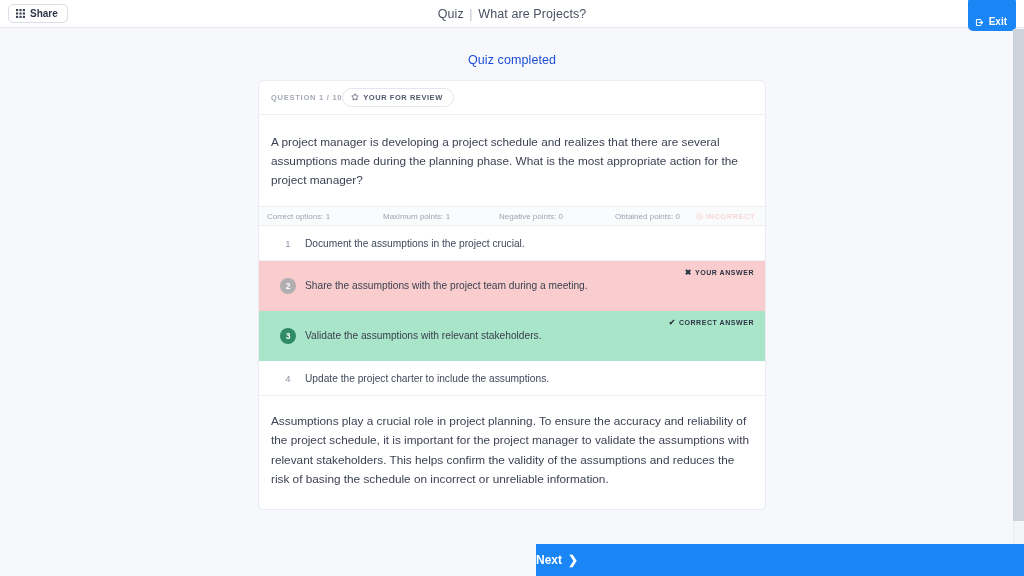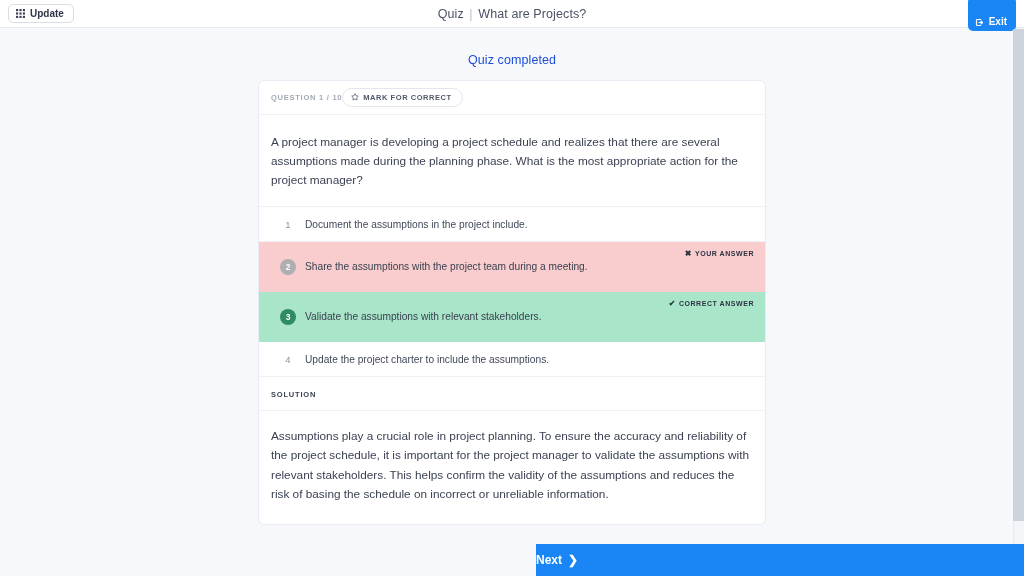--- a/index.html
+++ b/index.html
@@ -306,21 +306,21 @@
             <rect x="3.8" y="0" width="2.4" height="2.4"></rect>
             <rect x="7.6" y="0" width="2.4" height="2.4"></rect>
           <rect x="0" y="3.8" width="2.4" height="2.4"></rect>
             <rect x="3.8" y="3.8" width="2.4" height="2.4"></rect>
             <rect x="7.6" y="3.8" width="2.4" height="2.4"></rect>
           <rect x="0" y="7.6" width="2.4" height="2.4"></rect>
             <rect x="3.8" y="7.6" width="2.4" height="2.4"></rect>
             <rect x="7.6" y="7.6" width="2.4" height="2.4"></rect>
         </svg>
       </span>
-      <span>Update</span>
+      <span>Share</span>
     </button>
 
     <div class="topbar-title">
       <span>Quiz</span>
       <span class="sep">|</span>
       <span>What are Projects?</span>
     </div>
 
     <button class="exit-btn">
       <span class="ico">
@@ -341,30 +341,45 @@
     <div class="card">
 
       <div class="card-head">
         <div class="qnum">QUESTION 1 / 10</div>
         <button class="mark-review">
           <span class="ico">
             <svg width="8" height="8" viewBox="0 0 12 12" fill="none" stroke="#50576a" stroke-width="1.1" stroke-linejoin="round">
               <path d="M6 1l1.55 3.15 3.45.5-2.5 2.45.6 3.45L6 9.0l-3.1 1.55.6-3.45L1 4.65l3.45-.5z"></path>
             </svg>
           </span>
-          <span>MARK FOR CORRECT</span>
+          <span>YOUR FOR REVIEW</span>
         </button>
       </div>
 
       <div class="question">A project manager is developing a project schedule and realizes that there are several assumptions made during the planning phase. What is the most appropriate action for the project manager?</div>
 
+      <div class="stats">
+        <div class="stat">Correct options: 1</div>
+        <div class="stat">Maximum points: 1</div>
+        <div class="stat">Negative points: 0</div>
+        <div class="stat">Obtained points: 0</div>
+        <div class="verdict">
+          <span class="ico">
+            <svg width="7" height="7" viewBox="0 0 12 12" fill="none" stroke="#f3b9bb" stroke-width="1.4" stroke-linecap="round">
+              <circle cx="6" cy="6" r="5"></circle>
+                <path d="M4.2 4.2l3.6 3.6M7.8 4.2l-3.6 3.6"></path>
+            </svg>
+          </span>
+          <span>Incorrect</span>
+        </div>
+      </div>
 
       <div class="option">
         <div class="opt-index">1</div>
-        <div class="opt-text">Document the assumptions in the project include.</div>
+        <div class="opt-text">Document the assumptions in the project crucial.</div>
       </div>
 
       <div class="option wrong tall">
         <div class="opt-flag">
           <span class="ico">✖</span>
           <span>YOUR ANSWER</span>
         </div>
         <div class="opt-badge gray">
           <span>2</span>
         </div>
@@ -380,21 +395,20 @@
           <span>3</span>
         </div>
         <div class="opt-text">Validate the assumptions with relevant stakeholders.</div>
       </div>
 
       <div class="option">
         <div class="opt-index">4</div>
         <div class="opt-text">Update the project charter to include the assumptions.</div>
       </div>
 
-      <div class="solution-head">SOLUTION</div>
       <div class="solution-body">Assumptions play a crucial role in project planning. To ensure the accuracy and reliability of the project schedule, it is important for the project manager to validate the assumptions with relevant stakeholders. This helps confirm the validity of the assumptions and reduces the risk of basing the schedule on incorrect or unreliable information.</div>
 
     </div>
   </div>
 
   <div class="scrollbar-track">
     <div class="scrollbar-thumb"></div>
   </div>
 
   <div class="next-bar">

